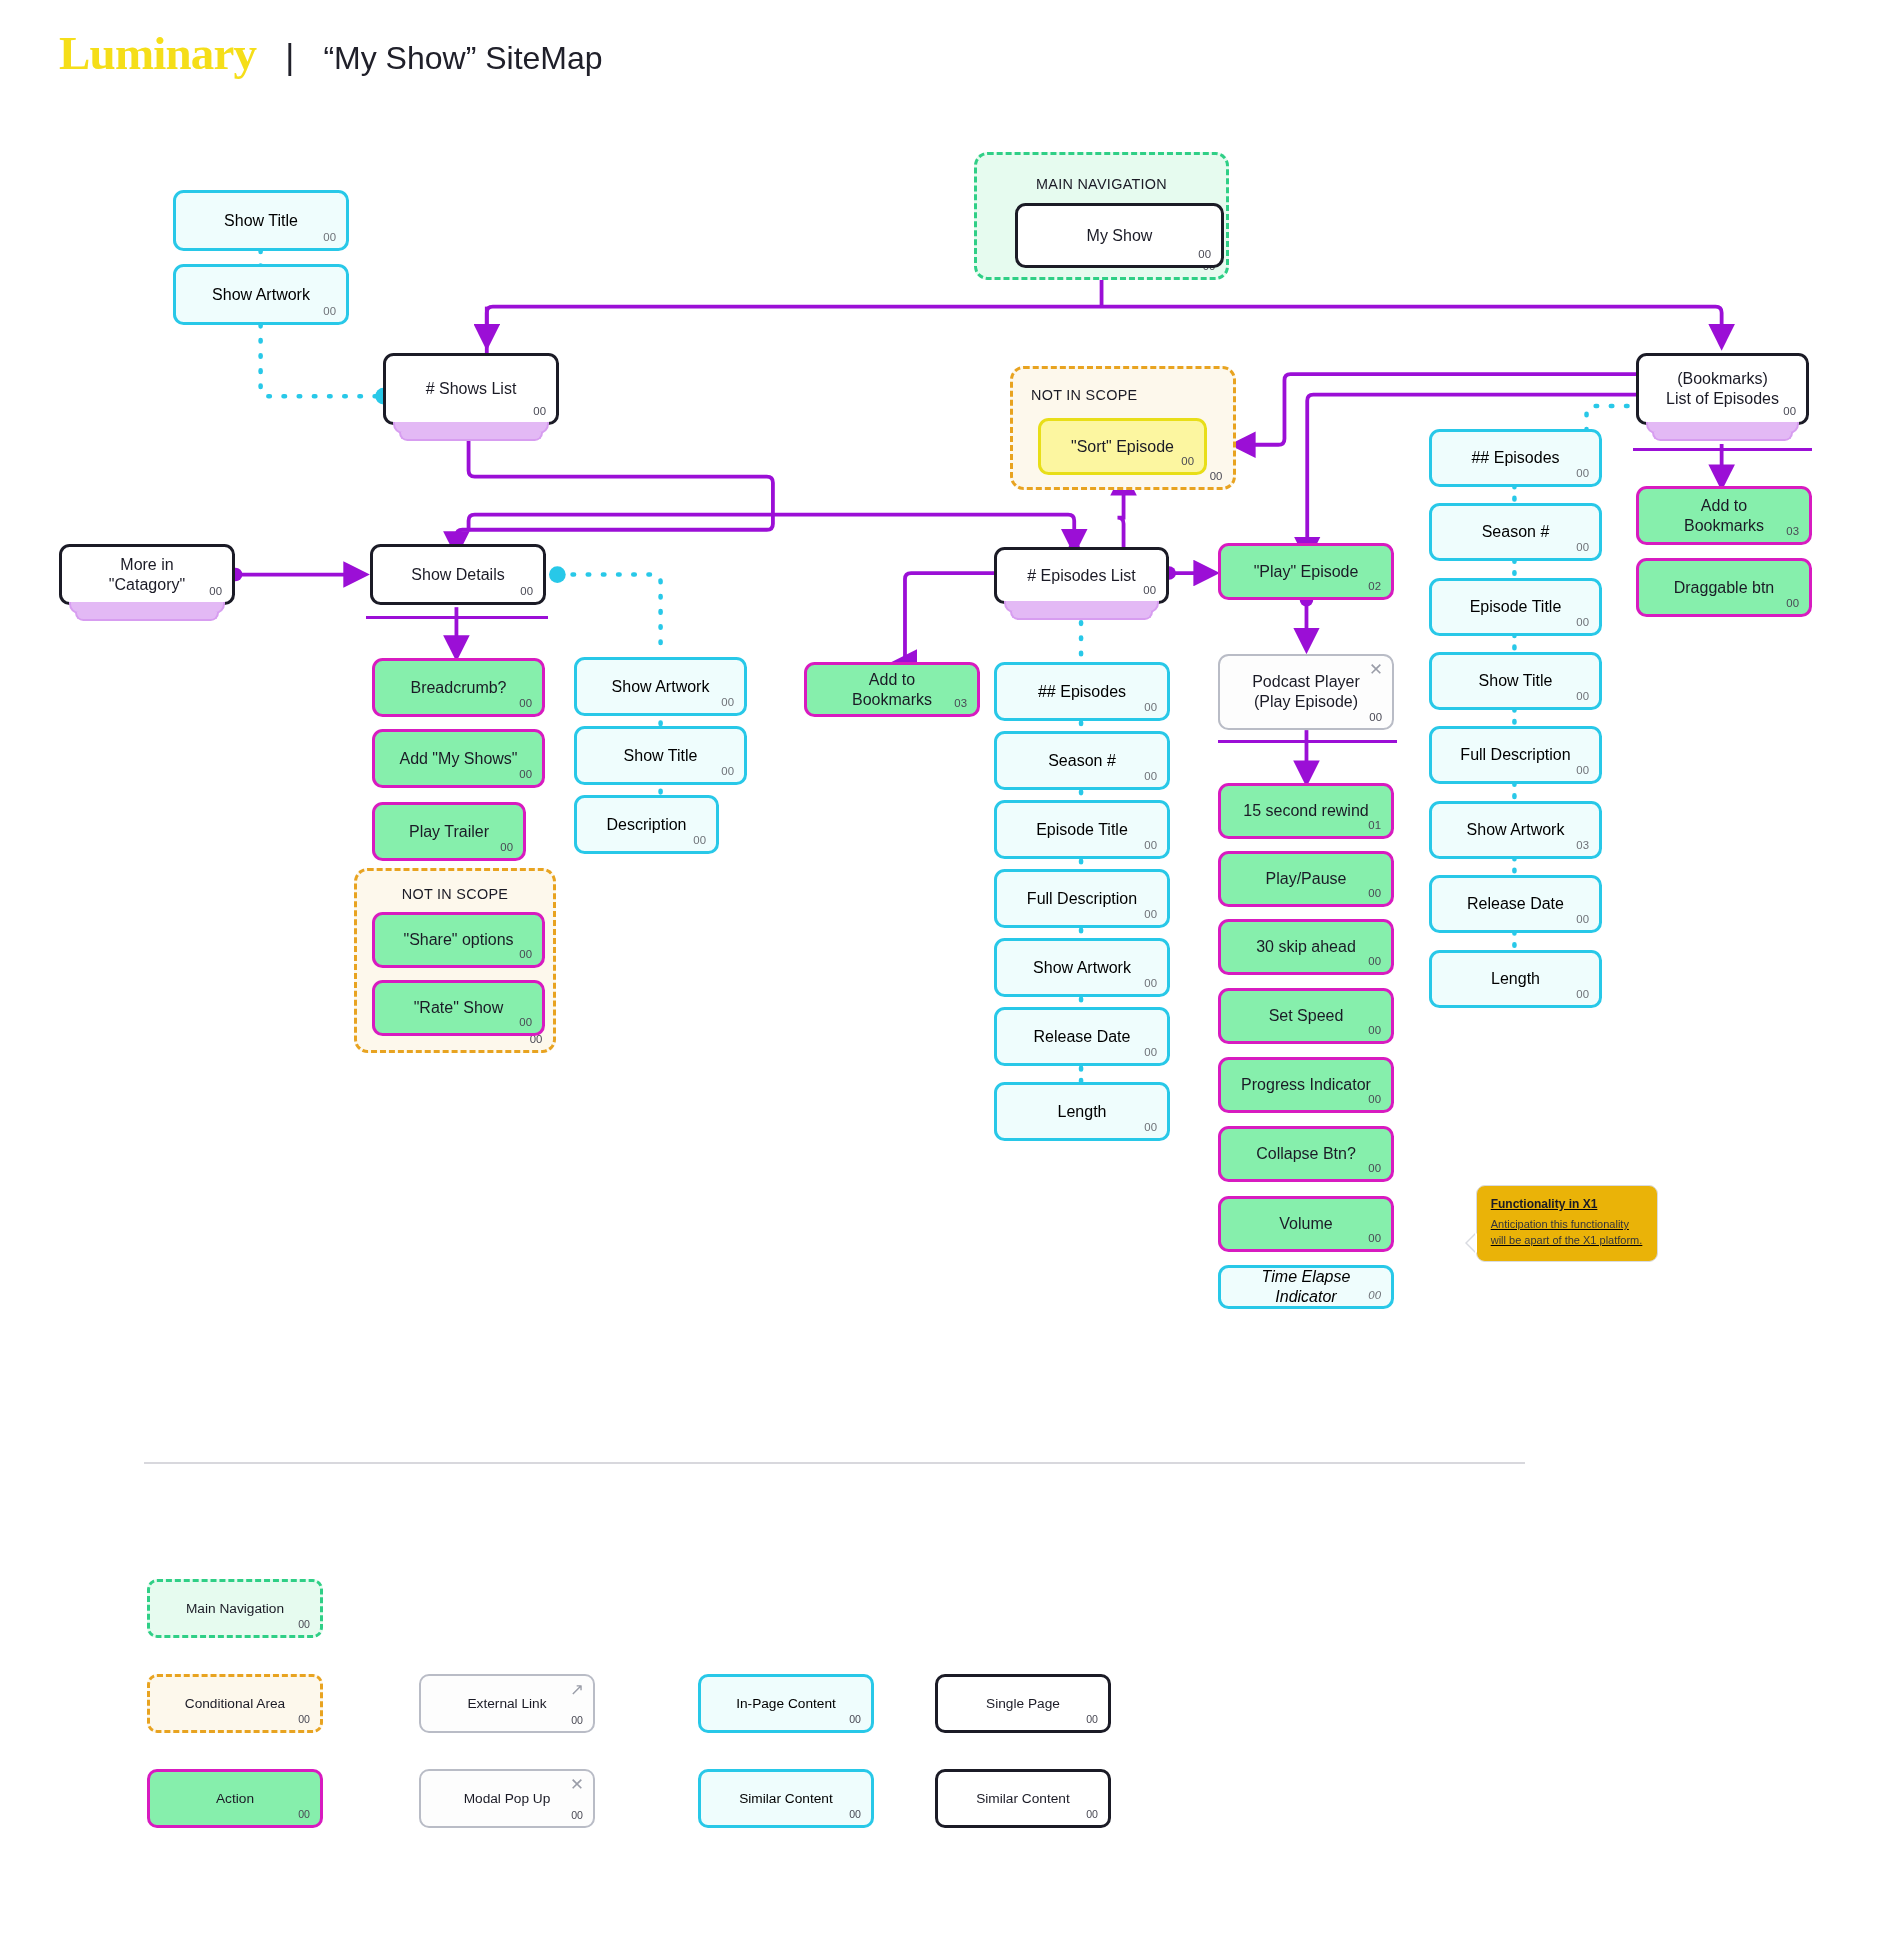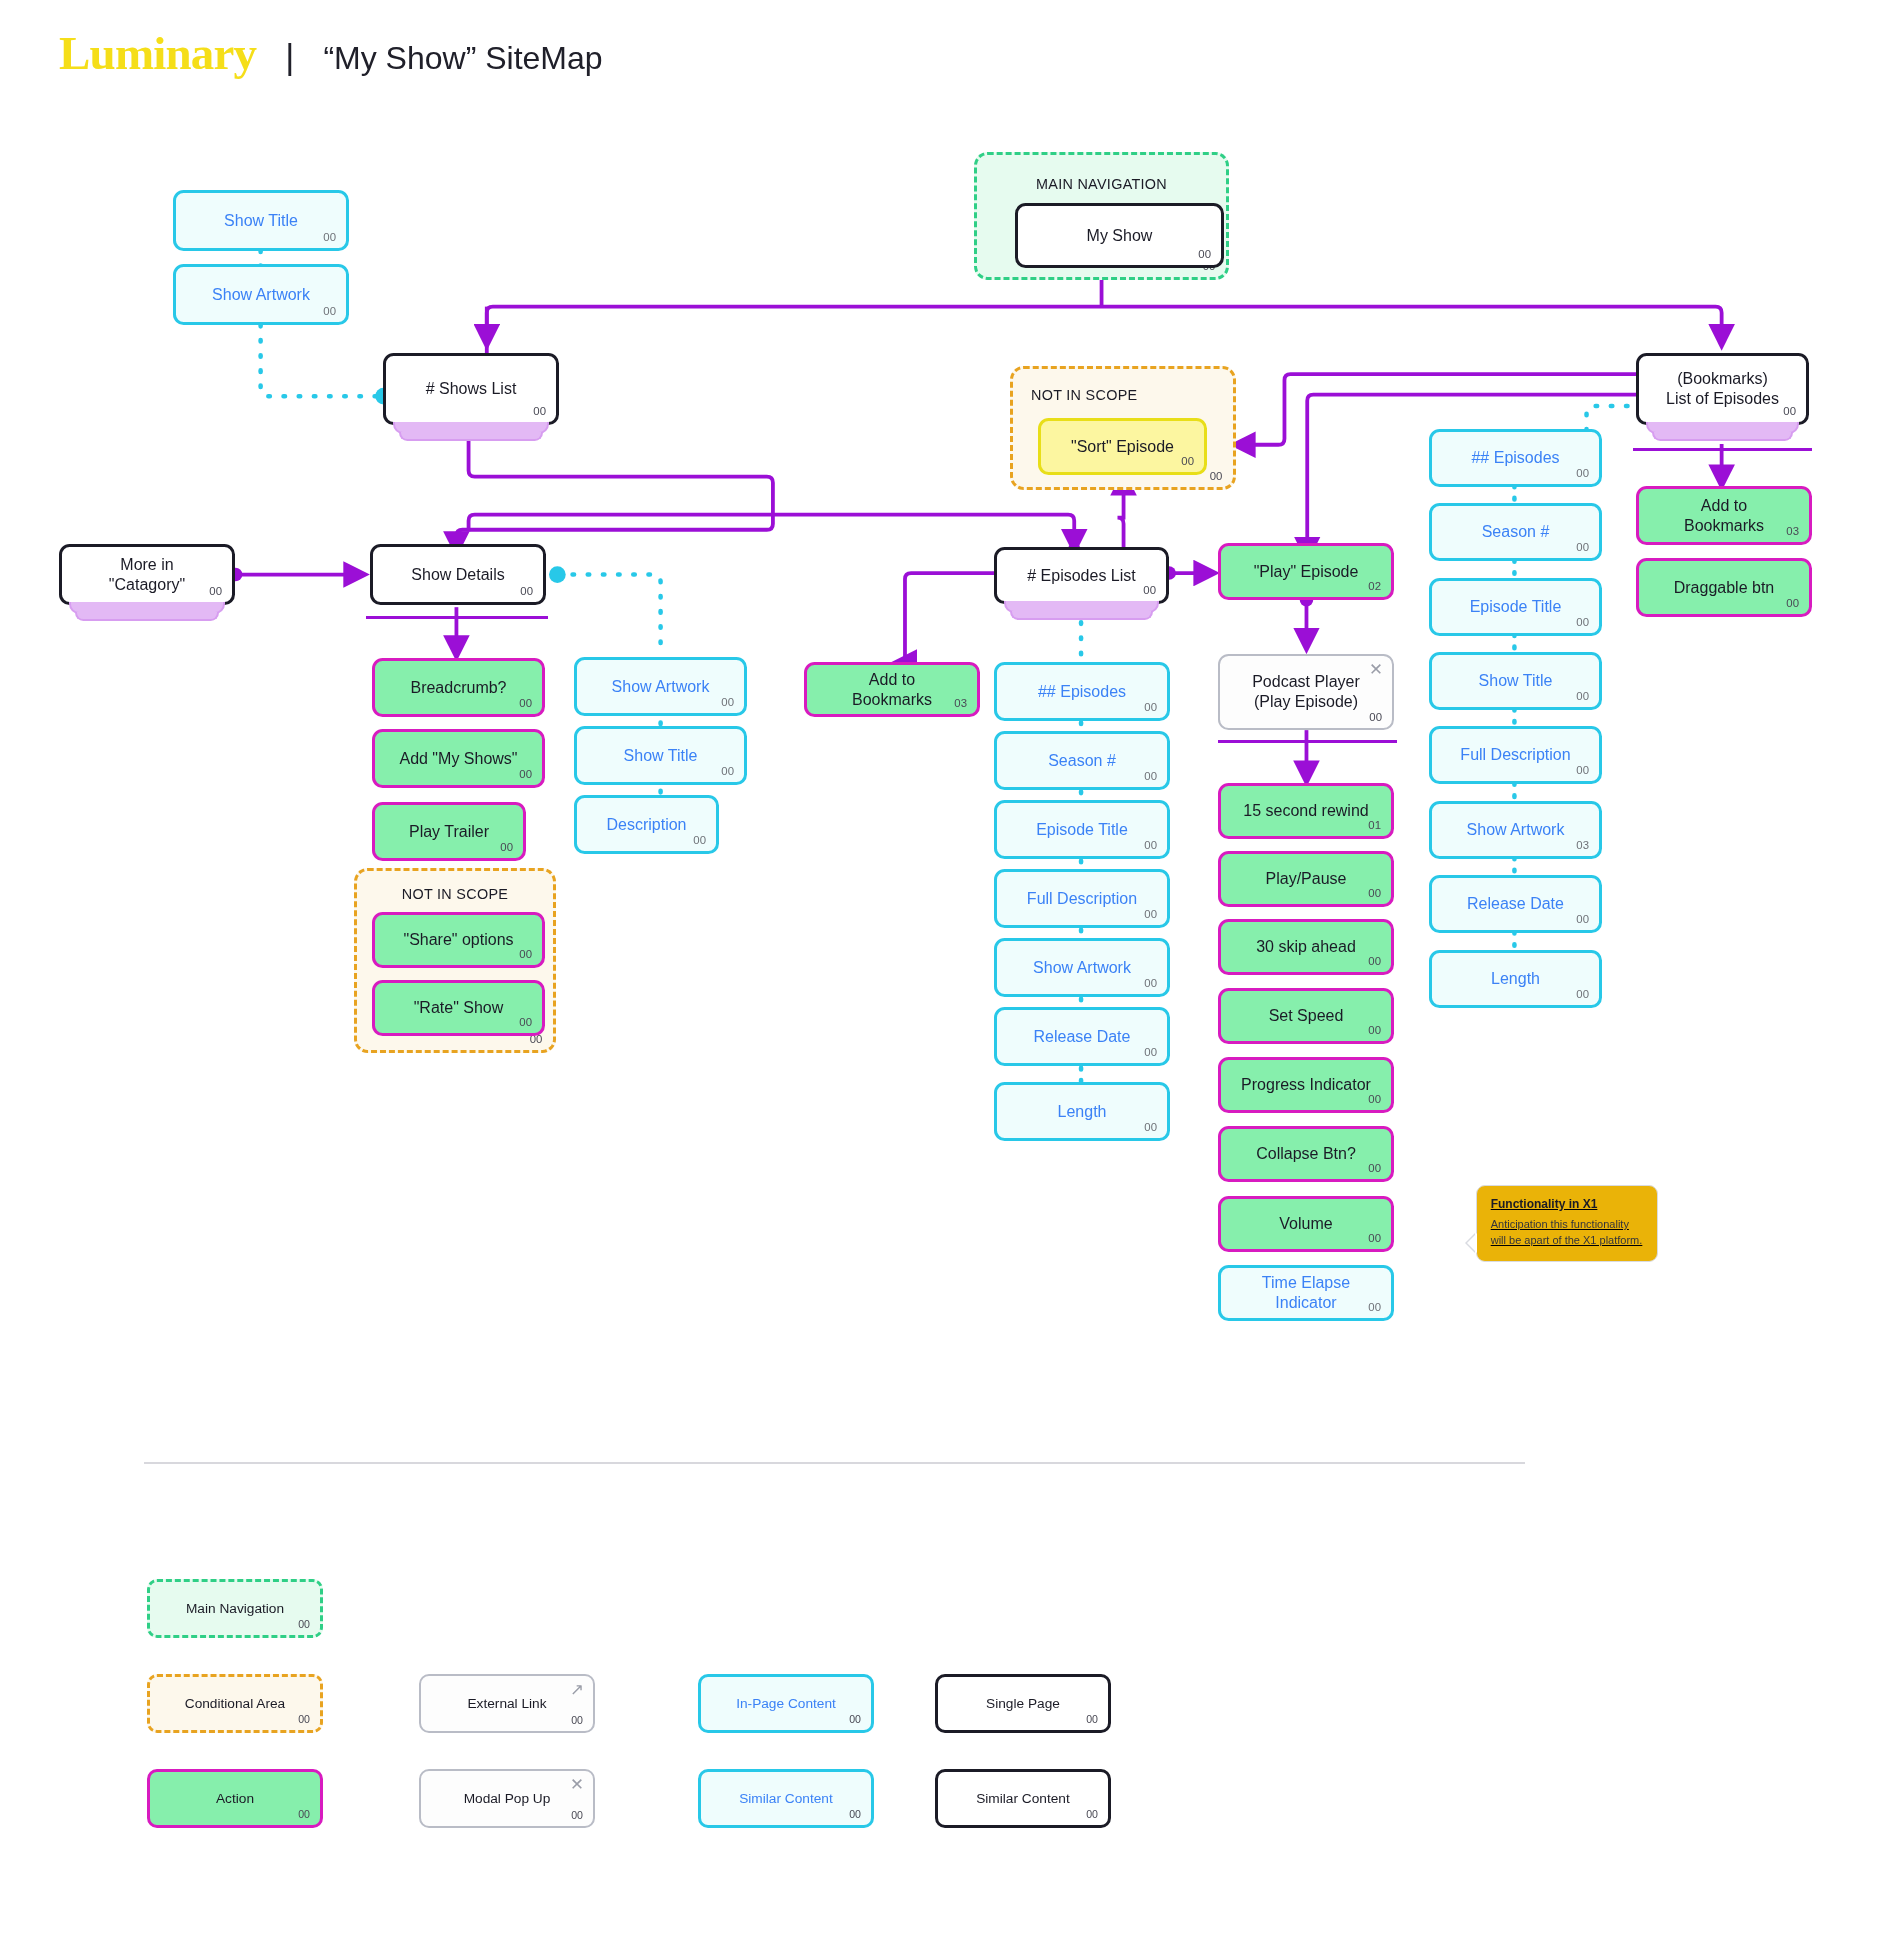--- a/index.html
+++ b/index.html
@@ -20,21 +20,21 @@
   
   .n-page{background:#fff;border:3px solid #1b1b26;}
   .n-page .lbl{color:#1b1b26;}
   .stack-purple::before{content:"";position:absolute;left:6.8px;right:6.8px;top:100%;height:10px;
      background:#e3b9f5;border:2.3px solid #d79df0;border-top:none;border-radius:0 0 10px 10px;z-index:-1;}
   .stack-purple::after{content:"";position:absolute;left:13px;right:13px;top:calc(100% + 10px);height:6.8px;
      background:#e3b9f5;border:2.3px solid #d79df0;border-top:none;border-radius:0 0 8.3px 8.3px;z-index:-1;}
 
   
   .n-inpage{background:#effdfd;border:3px solid #28C8E8;}
-  .n-inpage .lbl{color:#3b82f6;}
+  .n-inpage .lbl{color:#000000;}
   .n-inpage .num{color:#6f7278;}
   .stack-cyan::before{content:"";position:absolute;left:6.8px;right:6.8px;top:100%;height:10px;
      background:#e9fbfd;border:2.3px solid #28C8E8;border-top:none;border-radius:0 0 10px 10px;z-index:-1;}
   .stack-cyan::after{content:"";position:absolute;left:13px;right:13px;top:calc(100% + 10px);height:6.8px;
      background:#e9fbfd;border:2.3px solid #28C8E8;border-top:none;border-radius:0 0 8.3px 8.3px;z-index:-1;}
 
   
   .n-action{background:#86efac;border:3px solid #D81BC0;}
   .n-action .lbl{color:#1b1b26;}
 
@@ -346,21 +346,21 @@
     <span class="num">00</span>
   </div>
   <div class="node n-action" style="left:1218px;top:1126px;width:176px;height:56px;">
     <span class="lbl">Collapse Btn?</span>
     <span class="num">00</span>
   </div>
   <div class="node n-action" style="left:1218px;top:1196px;width:176px;height:56px;">
     <span class="lbl">Volume</span>
     <span class="num">00</span>
   </div>
-  <div class="node n-inpage" style="left:1218px;top:1265px;width:176px;height:56px;">
+  <div class="node n-inpage" style="left:1218px;top:1265px;width:176px;height:44px;font-style:italic;">
     <span class="lbl">Time Elapse Indicator</span>
     <span class="num">00</span>
   </div>
 
   <div id="callout">
     <div class="tail2"></div>
     <div class="tail"></div>
     <div class="ct">Functionality in X1</div>
     <div class="cb">Anticipation this functionality will be apart of the X1 platform.</div>
   </div>

